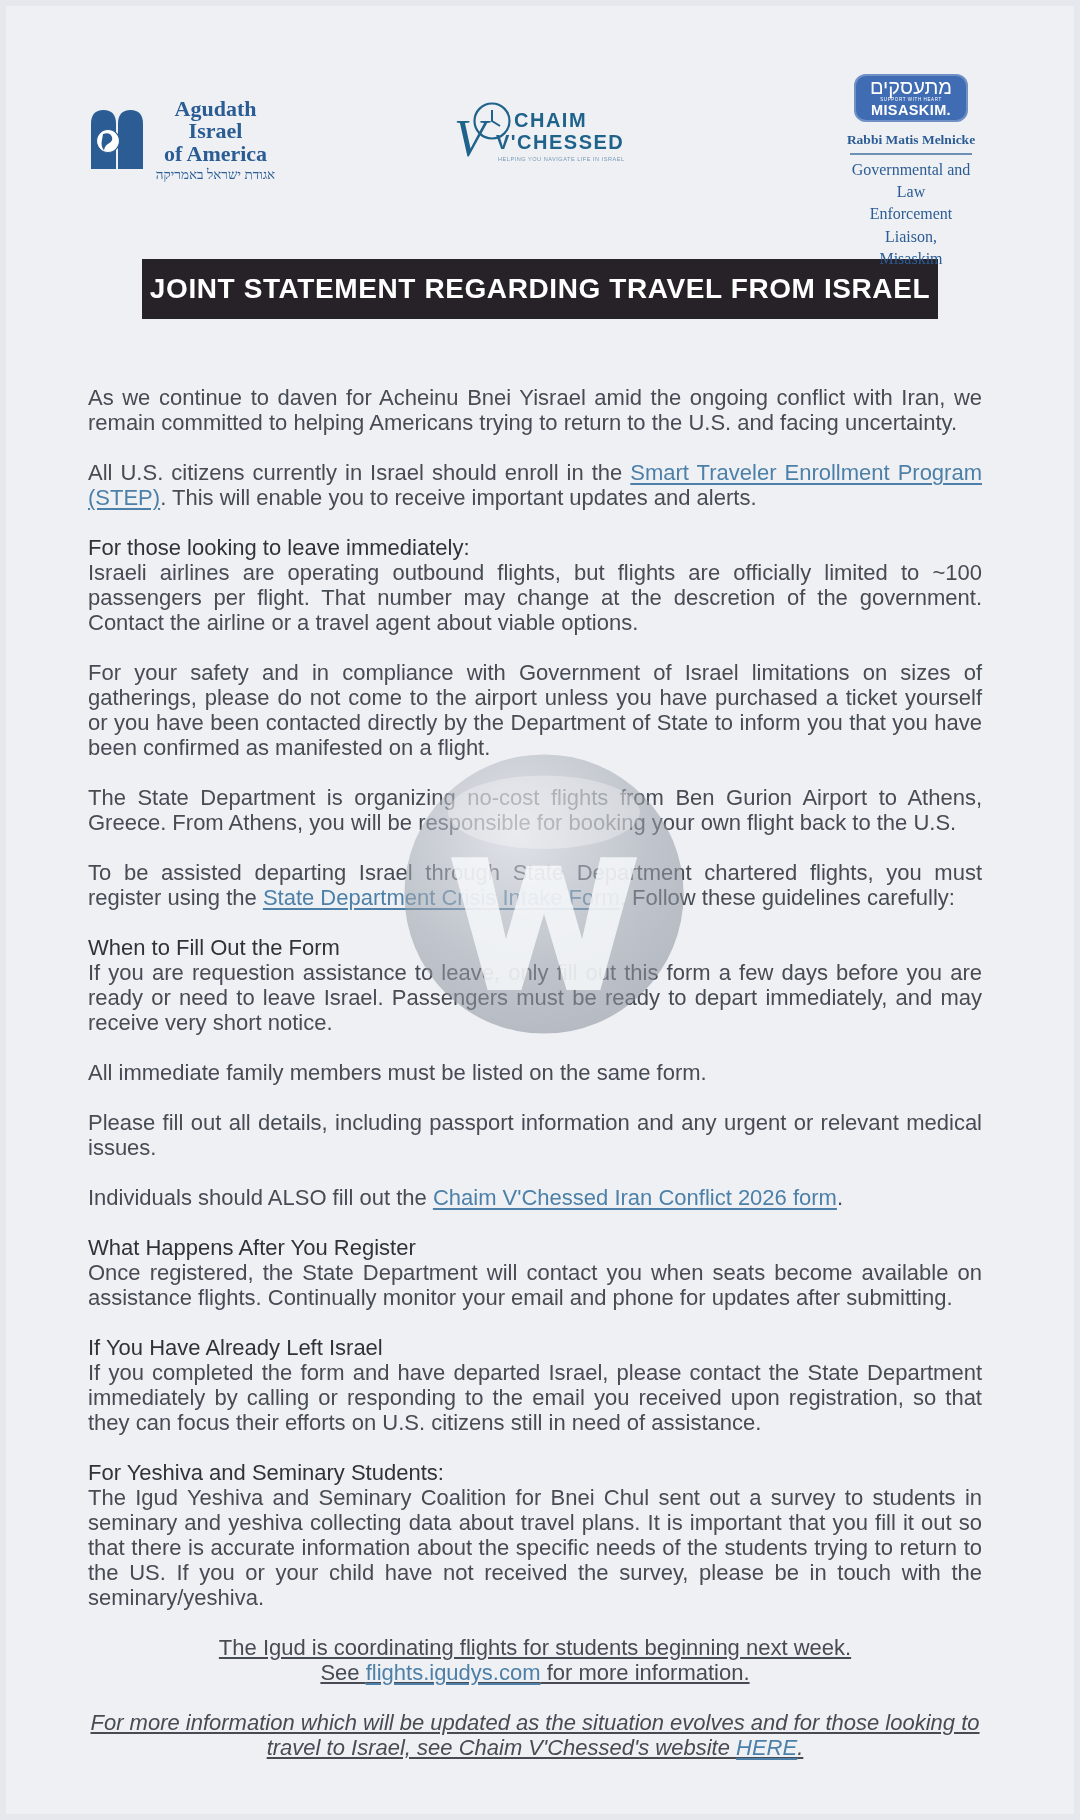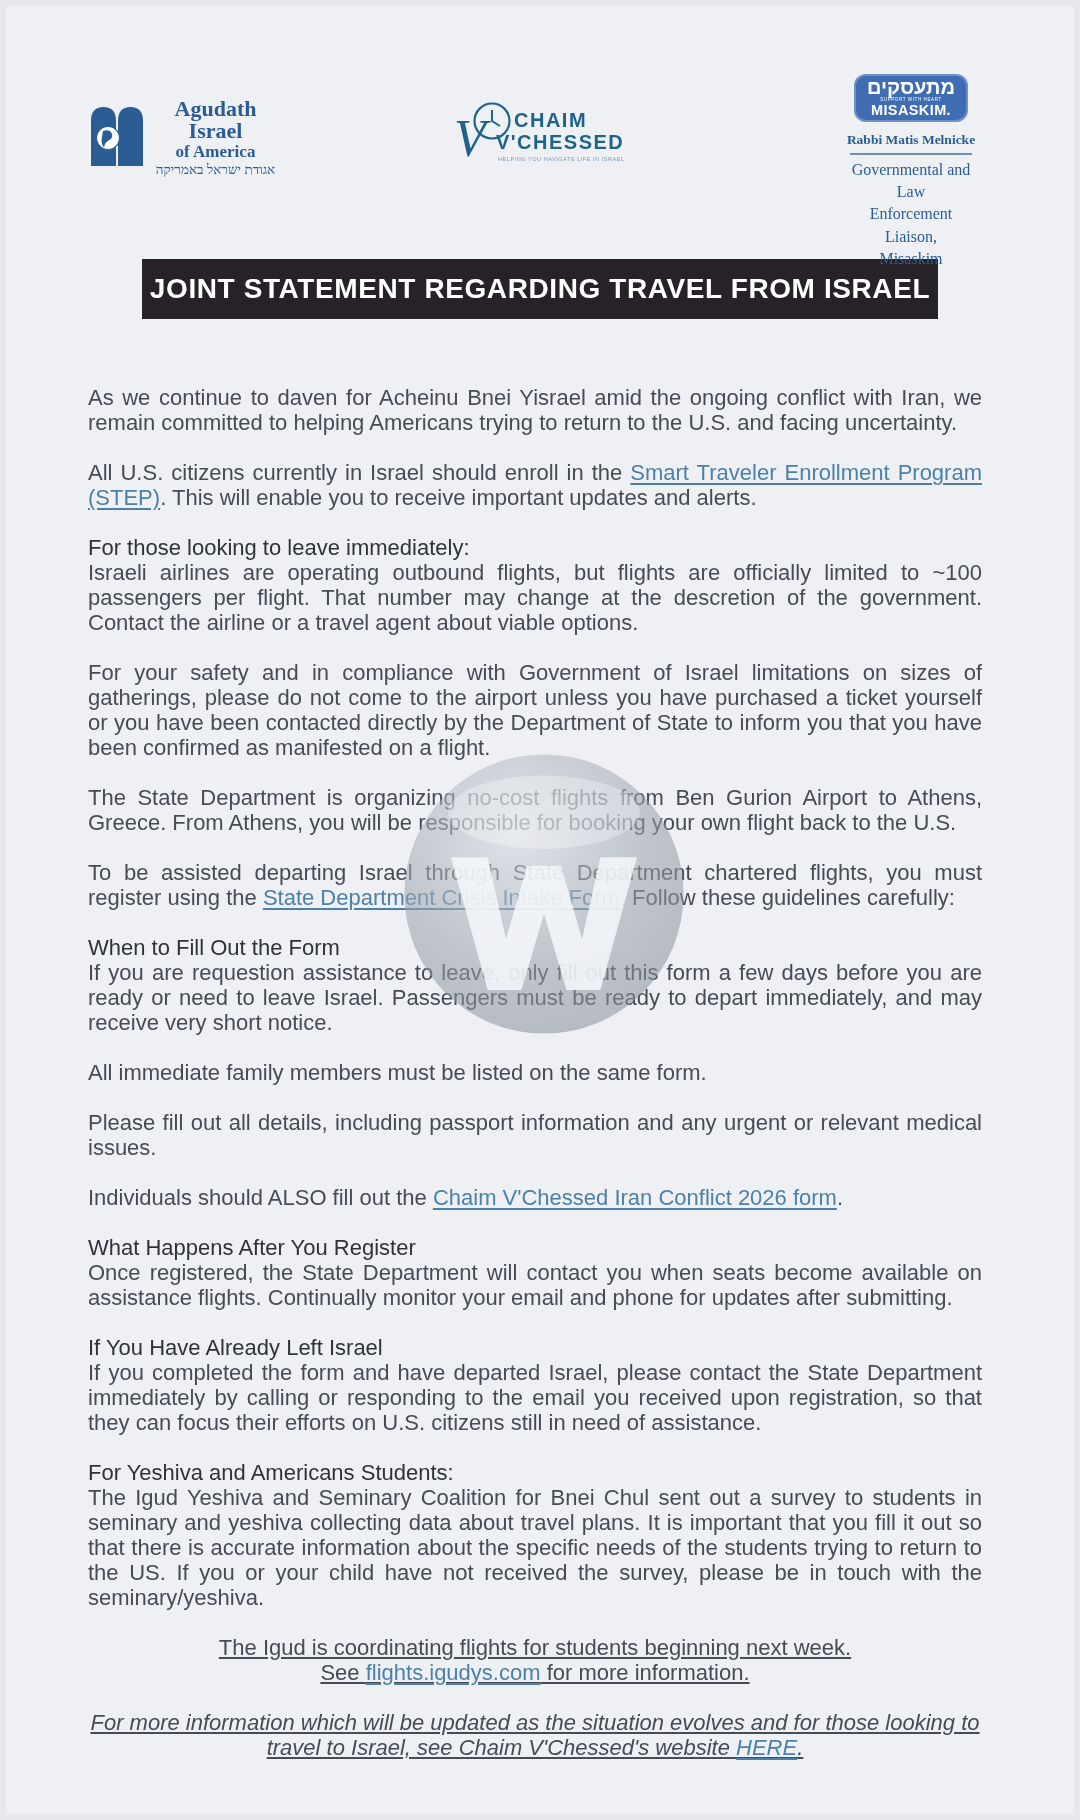--- a/index.html
+++ b/index.html
@@ -12,41 +12,41 @@
   .page{position:relative;width:1080px;height:1820px;box-shadow:inset 0 0 0 6px rgba(120,125,140,0.06);}
 
   
   .logo-row{position:relative;height:230px;}
   .logo-block{position:absolute;color:var(--logo-blue,#2b5c94);}
 
   
   .agudath{left:88px;top:98px;display:flex;align-items:center;gap:2px;width:195px;}
   .agudath .names{text-align:center;font-family:"Liberation Serif",serif;color:var(--logo-blue);line-height:1.02;}
   .agudath .n1{font-size:22px;font-weight:700;}
-  .agudath .n2{font-size:17px;font-weight:700;}
+  .agudath .n2{font-size:22px;font-weight:700;}
   .agudath .heb{font-size:13.5px;margin-top:3px;font-weight:400;}
 
   
   .amudim{left:292px;top:72px;width:135px;text-align:center;}
   .amudim .wordmark{font-size:27px;font-weight:700;letter-spacing:-0.5px;color:var(--amudim-blue,#1e6cb3);margin-top:2px;}
 
   
   .chaim{left:452px;top:100px;width:190px;}
 
   
   .ys{left:642px;top:72px;width:170px;text-align:center;}
   .ys .heb{font-size:12.5px;margin-top:2px;color:var(--logo-blue);}
   .ys .cap{font-size:8.5px;letter-spacing:0.9px;color:#3d4a66;margin-top:3px;}
   .ys .cap2{font-size:8.5px;letter-spacing:0.9px;color:#3d4a66;margin-top:1px;}
 
   
   .misaskim{left:846px;top:74px;width:130px;text-align:center;}
   .misaskim .badge{width:114px;height:48px;margin:0 auto;background:var(--misaskim-blue,#3f6cb3);border-radius:12px;
     display:flex;flex-direction:column;justify-content:center;align-items:center;color:#fff;box-shadow:inset 0 0 0 2px rgba(255,255,255,0.25);}
-  .misaskim .heb{font-size:20px;font-weight:700;line-height:1;}
+  .misaskim .heb{font-size:20px;font-weight:400;line-height:1;}
   .misaskim .tag{font-size:4.5px;letter-spacing:0.6px;line-height:1.4;}
   .misaskim .word{font-size:14.5px;font-weight:700;letter-spacing:0.4px;line-height:1.1;}
   .misaskim .contact{font-family:"Liberation Serif",serif;font-weight:700;font-size:13.5px;color:var(--logo-blue);margin-top:10px;}
   .misaskim .rule{width:122px;height:1.5px;background:var(--logo-blue);opacity:0.65;margin:5px auto 4px;}
   .misaskim .role{font-family:"Liberation Serif",serif;font-size:16px;color:var(--logo-blue);line-height:1.4;}
 
   
   .banner{
     width:796px;height:60px;margin:29px auto 0;background:var(--banner-bg,#262228);
     display:flex;align-items:center;justify-content:center;
@@ -162,21 +162,21 @@
       </div>
       <div class="block">
         <div class="heading">What Happens After You Register</div>
         <p><span>Once registered, the State Department will contact you when seats become available on assistance flights. Continually monitor your email and phone for updates after submitting.</span></p>
       </div>
       <div class="block">
         <div class="heading">If You Have Already Left Israel</div>
         <p><span>If you completed the form and have departed Israel, please contact the State Department immediately by calling or responding to the email you received upon registration, so that they can focus their efforts on U.S. citizens still in need of assistance.</span></p>
       </div>
       <div class="block">
-        <div class="heading">For Yeshiva and Americans Students:</div>
+        <div class="heading">For Yeshiva and Seminary Students:</div>
         <p><span>The Igud Yeshiva and Seminary Coalition for Bnei Chul sent out a survey to students in seminary and yeshiva collecting data about travel plans. It is important that you fill it out so that there is accurate information about the specific needs of the students trying to return to the US. If you or your child have not received the survey, please be in touch with the seminary/yeshiva.</span></p>
       </div>
       <div class="block nojustify">
         <p><span>The Igud is coordinating flights for students beginning next week.</span><br><span>See </span><a class="link" href="#">flights.igudys.com</a><span> for more information.</span></p>
       </div>
       <div class="block nojustify italic">
         <p><span>For more information which will be updated as the situation evolves and for those looking to travel to Israel, see Chaim V'Chessed's website </span><a class="link" href="#">HERE</a><span>.</span></p>
       </div>
     </main>
 

